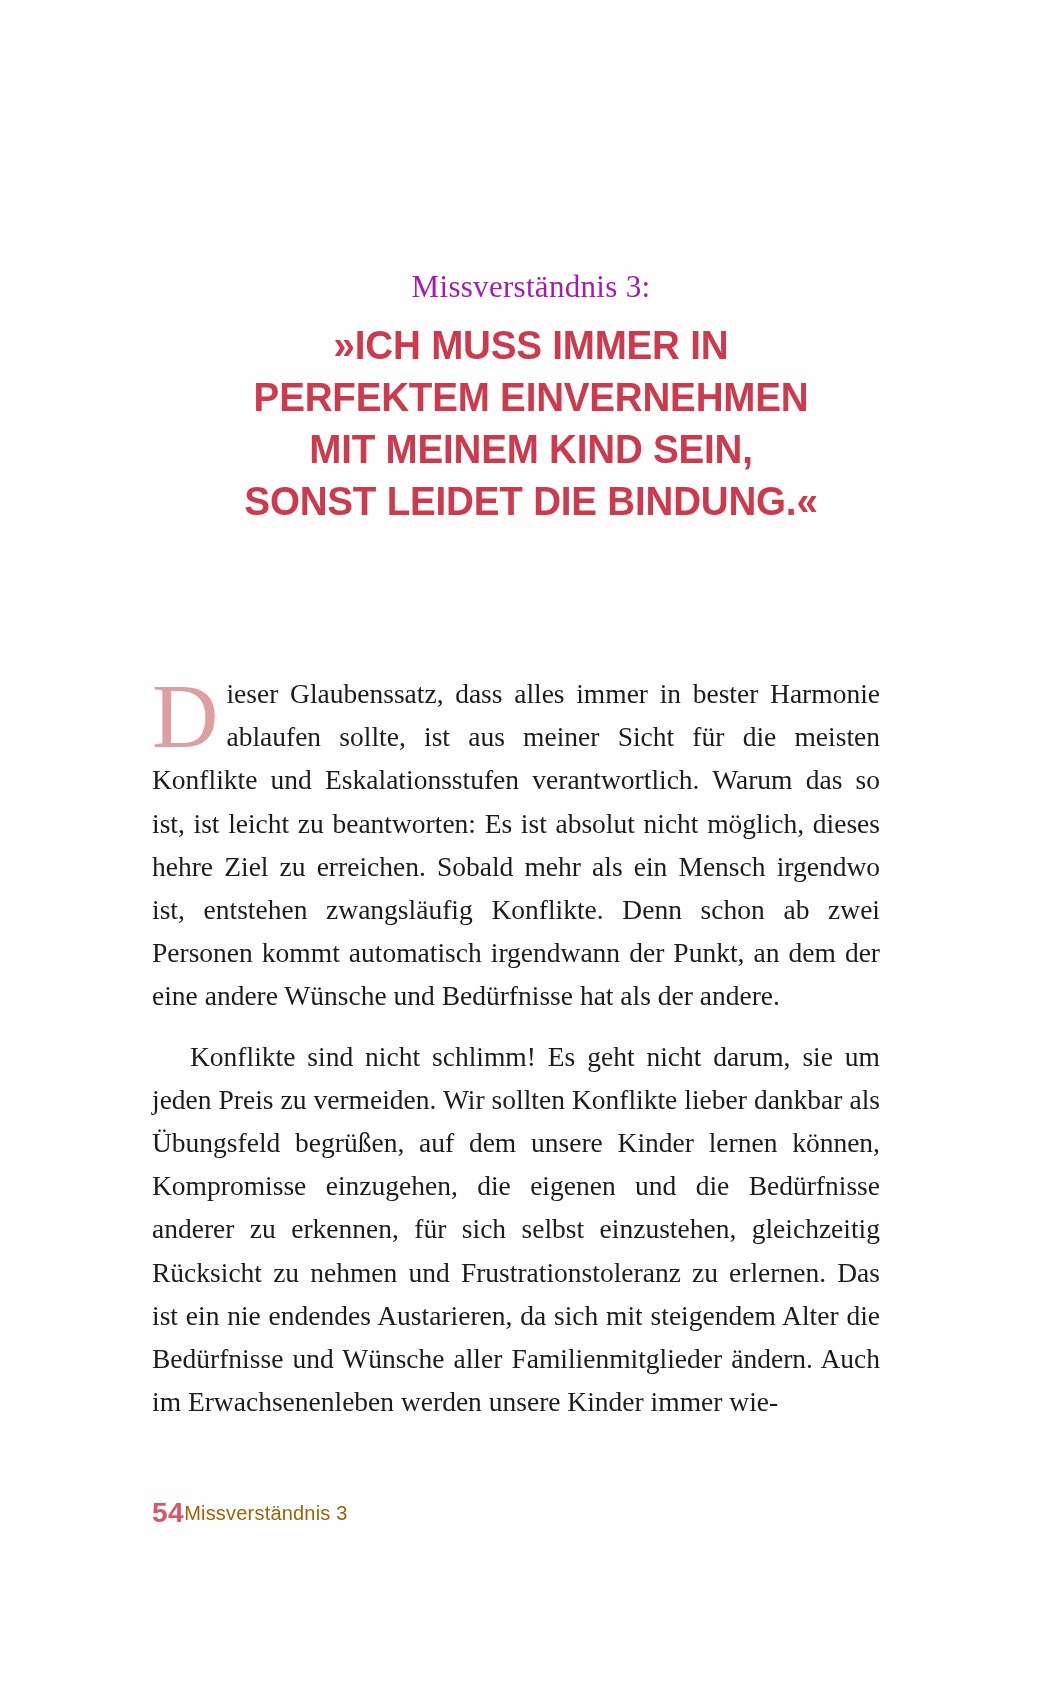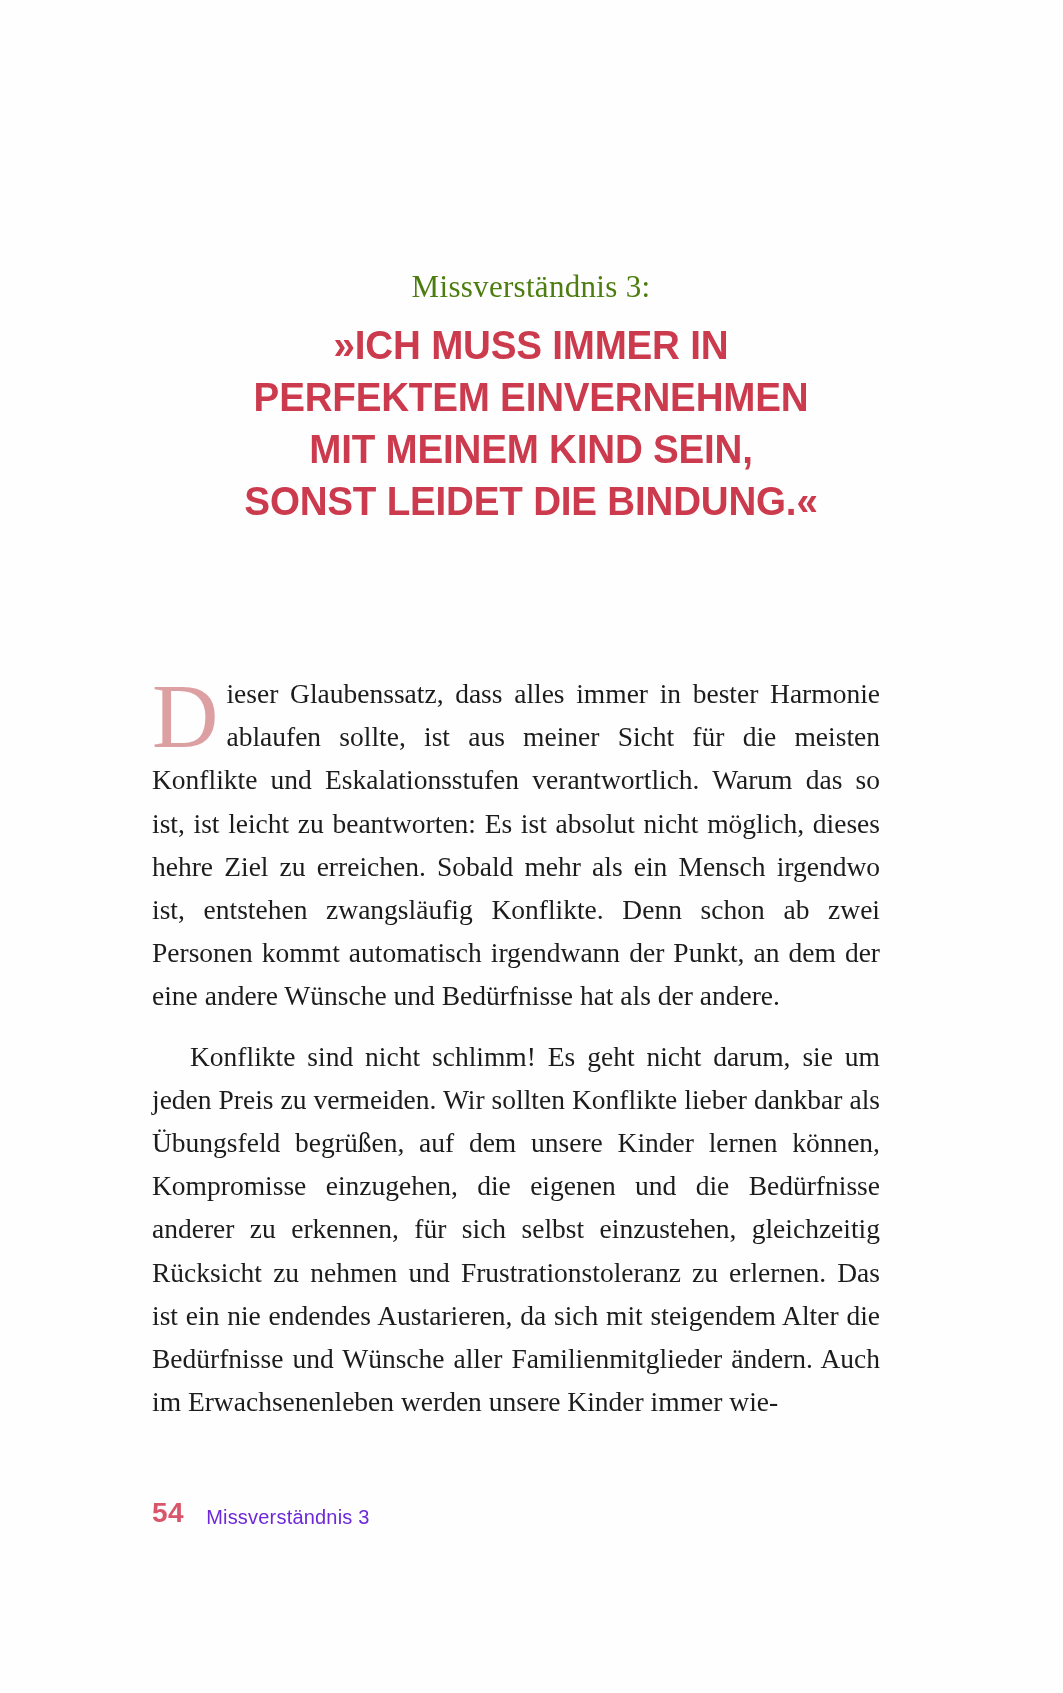--- a/index.html
+++ b/index.html
@@ -28,21 +28,21 @@
     left: 150px;
     top: 268px;
     width: 762px;
     text-align: center;
   }
 
   .eyebrow {
     font-family: "Liberation Serif", "DejaVu Serif", serif;
     font-size: 31px;
     letter-spacing: 0.3px;
-    color: #4d7c0f;
+    color: #a21caf;
     line-height: 1.25;
     margin: 0 0 12px 0;
     white-space: nowrap;
   }
 
   .chapter-title {
     font-family: "Liberation Sans", "DejaVu Sans", sans-serif;
     font-weight: bold;
     font-size: 41px;
     line-height: 52px;
@@ -90,34 +90,33 @@
     padding: 4px 8px 0 0;
     margin-top: 2px;
   }
 
   
   .footer {
     position: absolute;
     left: 152px;
     top: 1497px;
     display: flex;
-    align-items: flex-end;
-    gap: 22px;
+    align-items: center;
   }
   .folio {
     font-family: "Liberation Sans", "DejaVu Sans", sans-serif;
     font-weight: bold;
     font-size: 28px;
     color: #d9566a;
     letter-spacing: 0.5px;
   }
   .running-head {
     font-family: "Liberation Sans", "DejaVu Sans", sans-serif;
     font-size: 20px;
-    color: #6d28d9;
+    color: #a16207;
     letter-spacing: 0.2px;
   }
 </style>
 </head>
 <body>
 
 <div class="page">
 
   <div class="heading-block">
     <div class="eyebrow">Missverständnis 3:</div>

